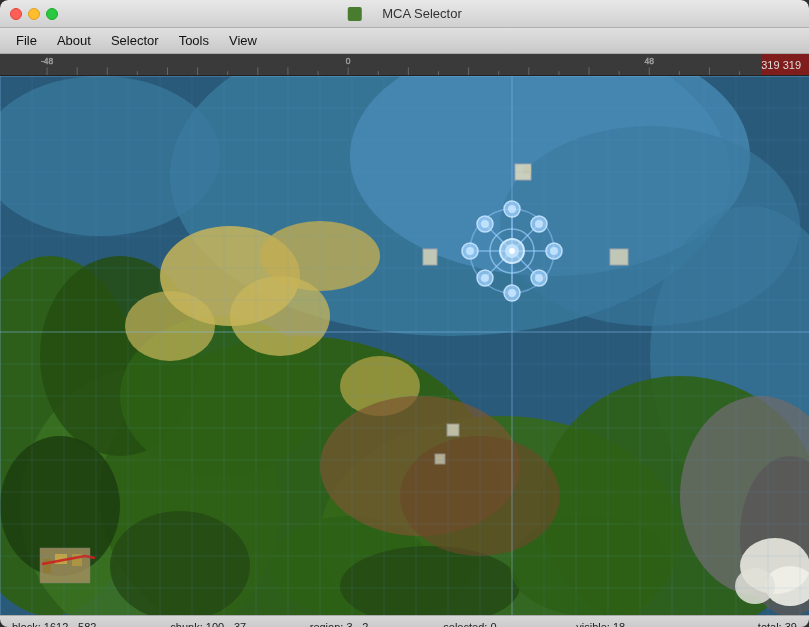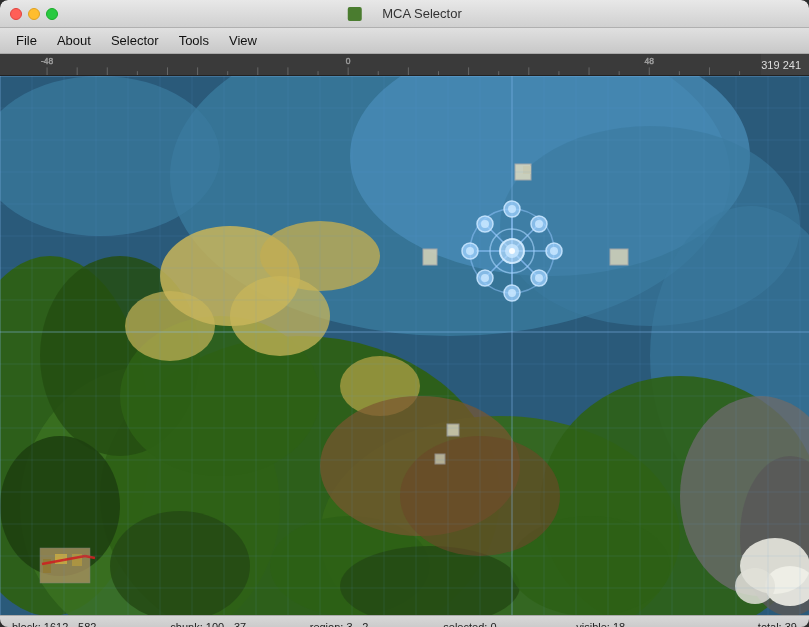--- a/index.html
+++ b/index.html
@@ -69,21 +69,21 @@
       padding: 2px 8px;
       font-size: 13px;
       color: #111;
       cursor: pointer;
       border-radius: 3px;
     }
 
     
     .toolbar {
       height: 22px;
-      background: #404040;
+      background: #7f1d1d;
       display: flex;
       align-items: center;
       position: relative;
       border-bottom: 1px solid #222;
     }
     .toolbar-coord {
       color: #ccc;
       font-size: 11px;
       position: absolute;
       left: 10px;
@@ -247,21 +247,21 @@
         <line x1="626" y1="14" x2="626" y2="22"></line>
         <line x1="658" y1="18" x2="658" y2="22"></line>
         <line x1="690" y1="14" x2="690" y2="22"></line>
           <text x="690" y="11" fill="#aaa" font-size="9" text-anchor="middle">48</text>
         <line x1="722" y1="18" x2="722" y2="22"></line>
         <line x1="754" y1="14" x2="754" y2="22"></line>
         <line x1="786" y1="18" x2="786" y2="22"></line>
       </g>
     </svg>
   </div>
-  <div class="toolbar-coords-right">319 241</div>
+  <div class="toolbar-coords-right">319 319</div>
 </div>
 
 <div class="map-area">
 
   <div class="terrain"></div>
   <div class="terrain-overlay"></div>
 
   <svg class="grid-svg" viewBox="0 0 809 539">
 
     <rect width="809" height="539" fill="#2a5a7a"></rect>

